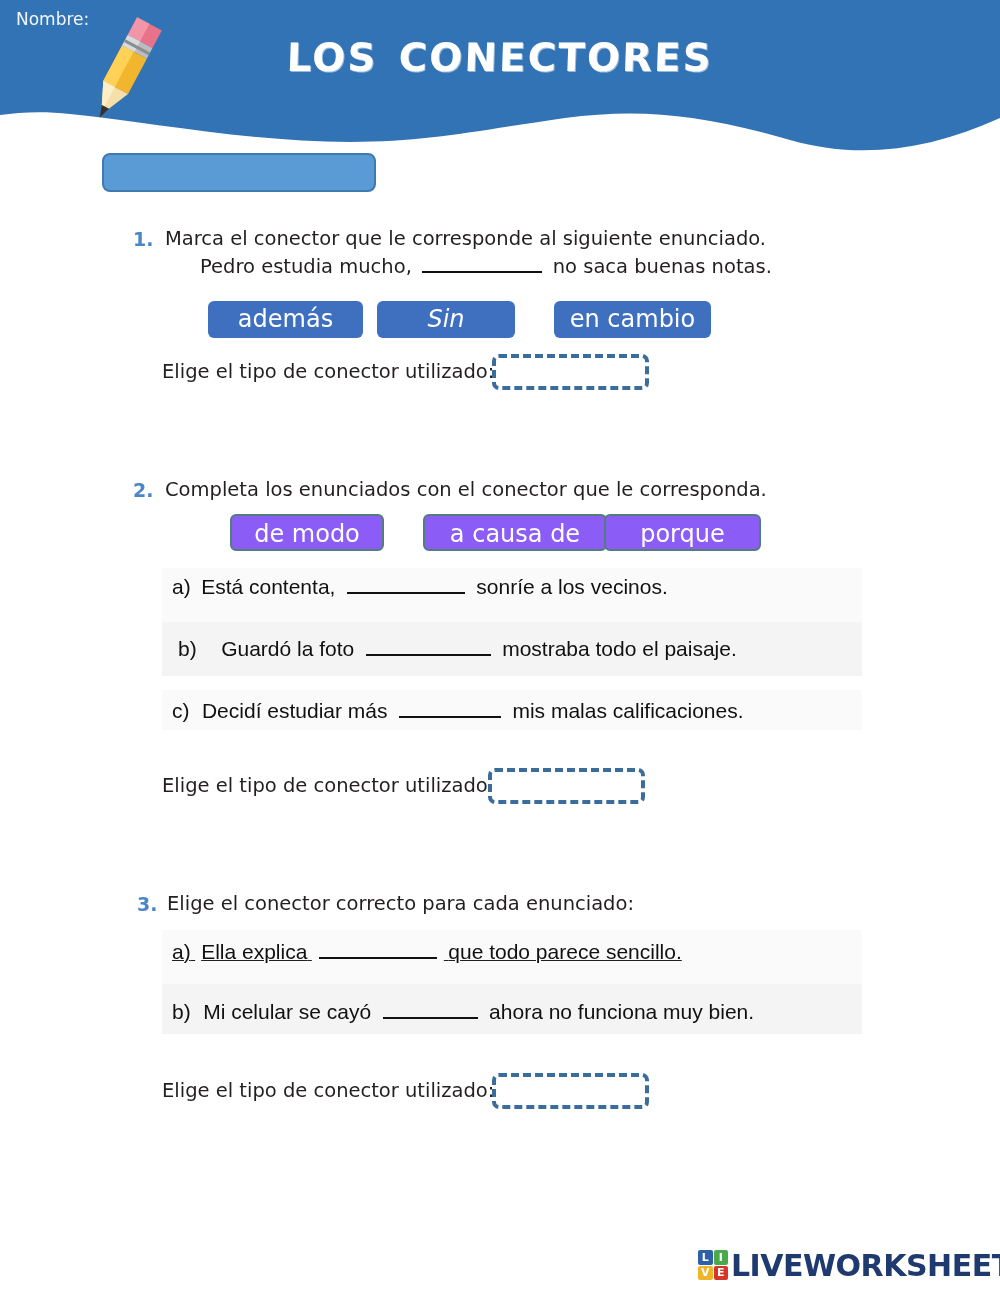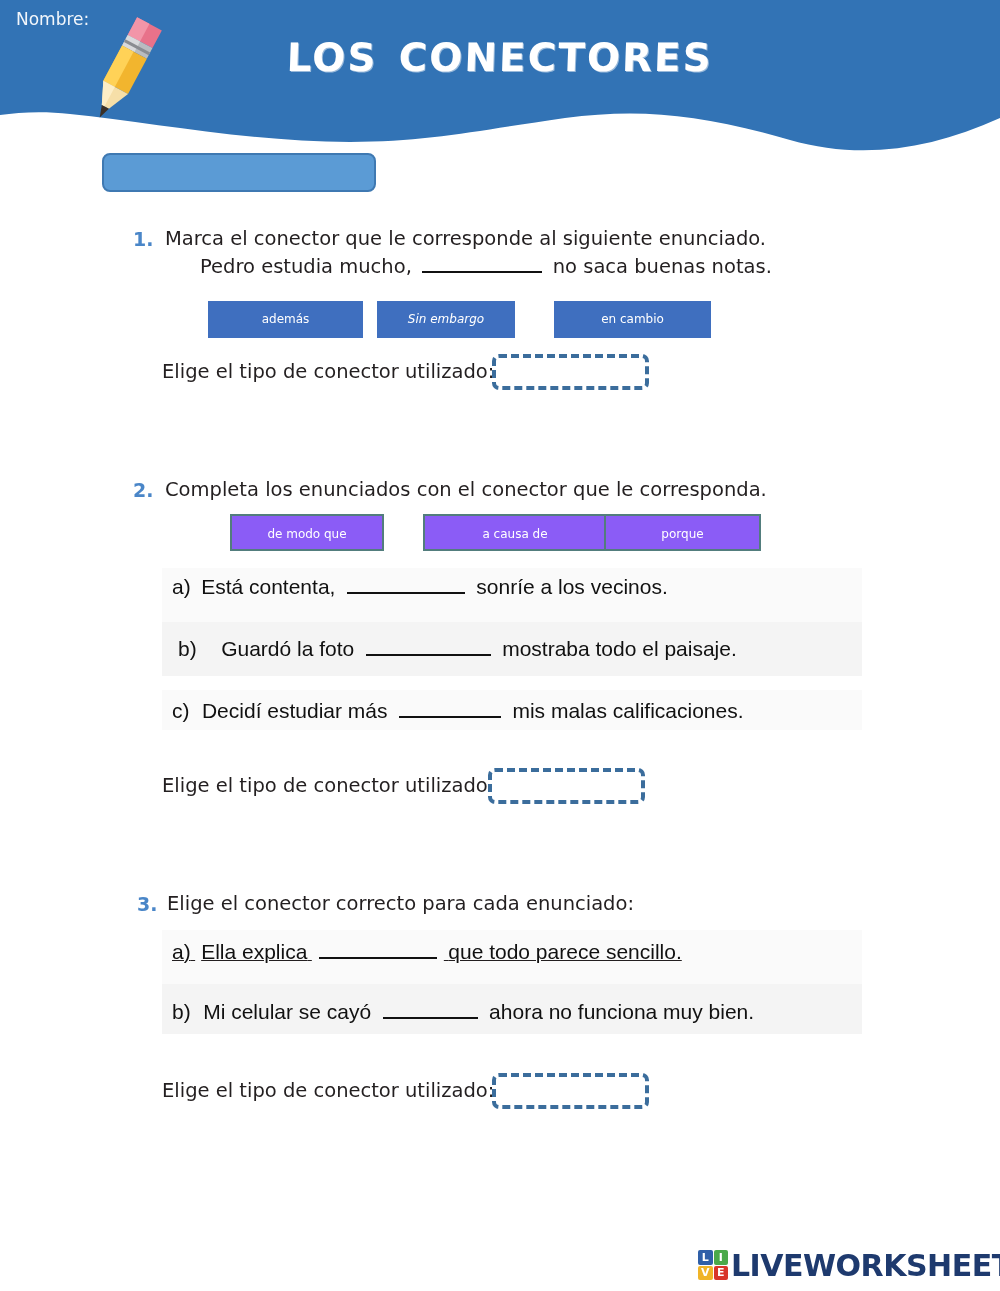--- a/index.html
+++ b/index.html
@@ -103,23 +103,24 @@
     vertical-align: baseline;
   }
 
   
   .chip {
     position: absolute;
     height: 37px;
     line-height: 37px;
     text-align: center;
     color: #ffffff;
-    font-size: 12px;
+    font-size: 24px;
     font-family: "DejaVu Sans", sans-serif;
     box-sizing: border-box;
+    border-radius: 6px;
   }
   .chip-blue {
     background: #3f6fbf;
   }
   .chip-green {
     background: #8b5cf6;
     border: 2px solid #527d7d;
   }
 
   

